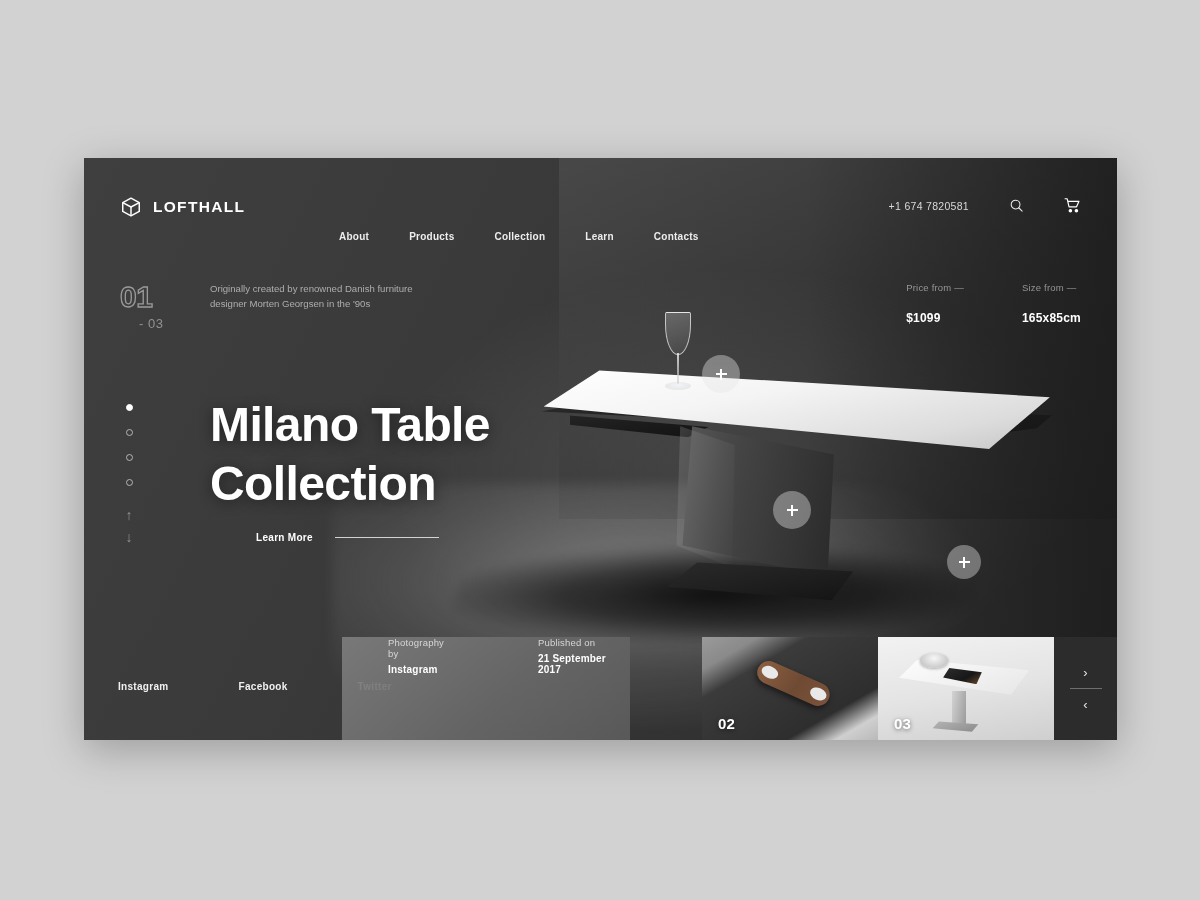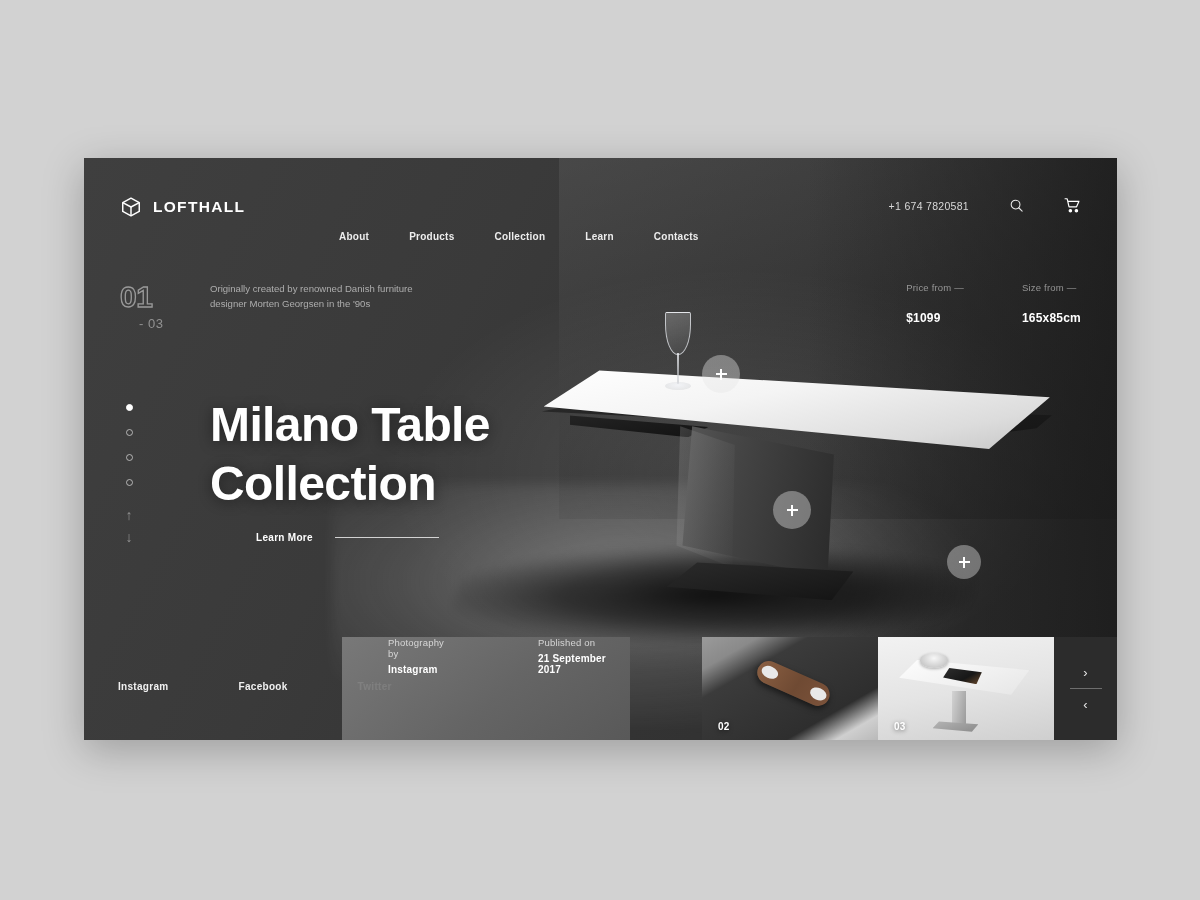--- a/index.html
+++ b/index.html
@@ -217,21 +217,21 @@
     display:flex; padding-left:46px; gap:82px;
   }
   .credit-label{ font-size:9.5px; color:rgba(226,226,226,.88); letter-spacing:.2px; }
   .credit-value{ margin-top:5px; font-size:10px; font-weight:bold; color:#fff; letter-spacing:.2px; }
 
   
   .thumbs{ position:absolute; left:618px; top:479px; display:flex; height:103px; }
   .thumb{ position:relative; width:176px; height:103px; overflow:hidden; cursor:pointer; }
   .thumb .num{
     position:absolute; left:16px; bottom:8px;
-    color:#fff; font-size:10px; font-weight:bold; letter-spacing:.2px; z-index:3;
+    color:#fff; font-size:15px; font-weight:bold; letter-spacing:.2px; z-index:3;
     text-shadow:0 1px 4px rgba(0,0,0,.5);
   }
   
   .t02{ background:linear-gradient(150deg,#9a9a9a 0%,#8a8a8a 16%,#3b3b3b 30%,#2e2e2e 74%,#cfcfcf 88%,#b9b9b9 100%); }
   .t02 .strap{
     position:absolute; left:30%; top:34%; width:44%; height:22%;
     background:linear-gradient(100deg,#8a5f42,#6f4a33 55%,#7b523a);
     border-radius:40px; transform:rotate(24deg);
     box-shadow:0 3px 6px rgba(0,0,0,.55);
   }

